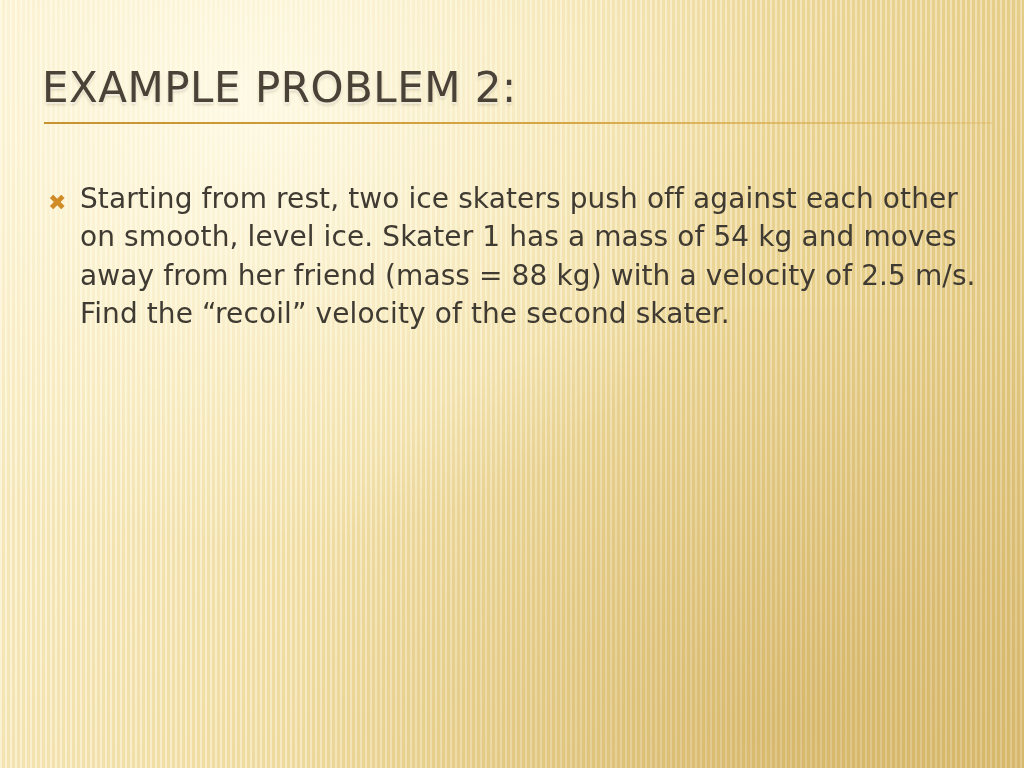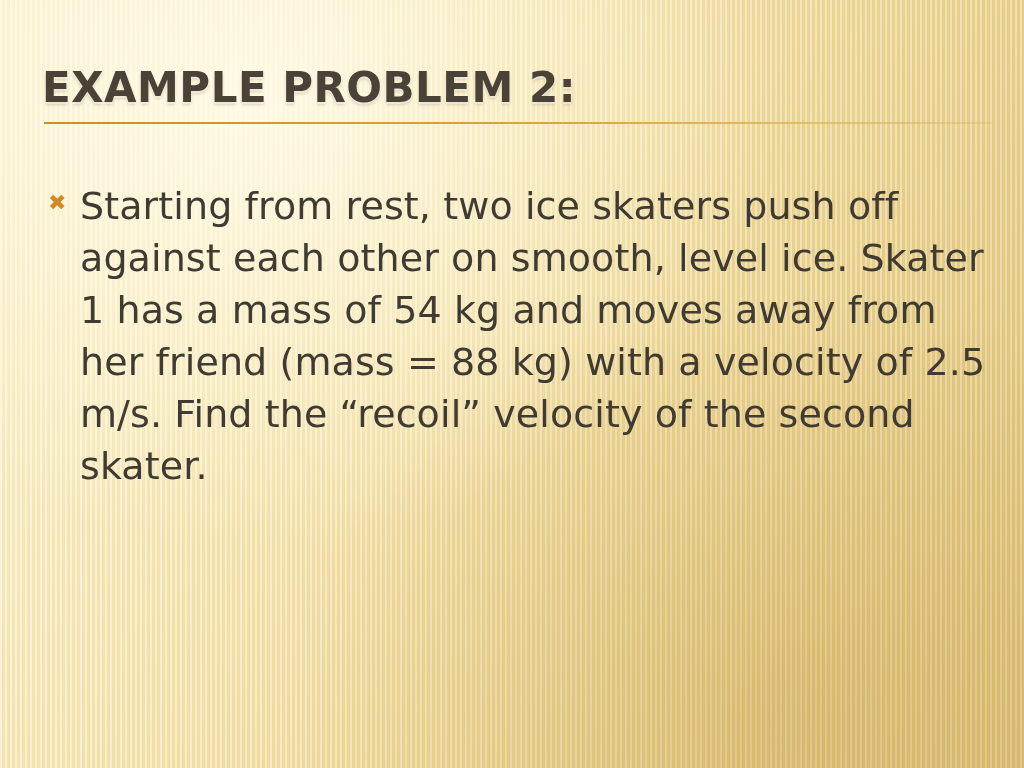--- a/index.html
+++ b/index.html
@@ -69,21 +69,21 @@
   .title-block {
     position: absolute;
     left: 42px;
     top: 66px;
     width: 950px;
   }
 
   .slide-title {
     font-family: "DejaVu Sans", sans-serif;
     font-size: 42px;
-    font-weight: bold;
+    font-weight: normal;
     letter-spacing: 0.5px;
     color: #4a4237;
     text-transform: uppercase;
     line-height: 1.05;
     margin: 0;
     display: inline-block;
     
     text-shadow: 0 2px 0 rgba(255,255,255,0.45), 0 3px 3px rgba(120,100,60,0.25);
   }
 
@@ -116,21 +116,21 @@
     line-height: 1;
     color: #d08a26;
     padding-top: 12px;
     text-align: left;
     user-select: none;
   }
 
   .bullet-text {
     flex: 1 1 auto;
     font-family: "DejaVu Sans", sans-serif;
-    font-size: 38px;
+    font-size: 28px;
     line-height: 1.37;
     color: #3f3a32;
     max-width: 920px;
     letter-spacing: 0.1px;
   }
 </style>
 </head>
 <body>
 
 <div class="slide">

